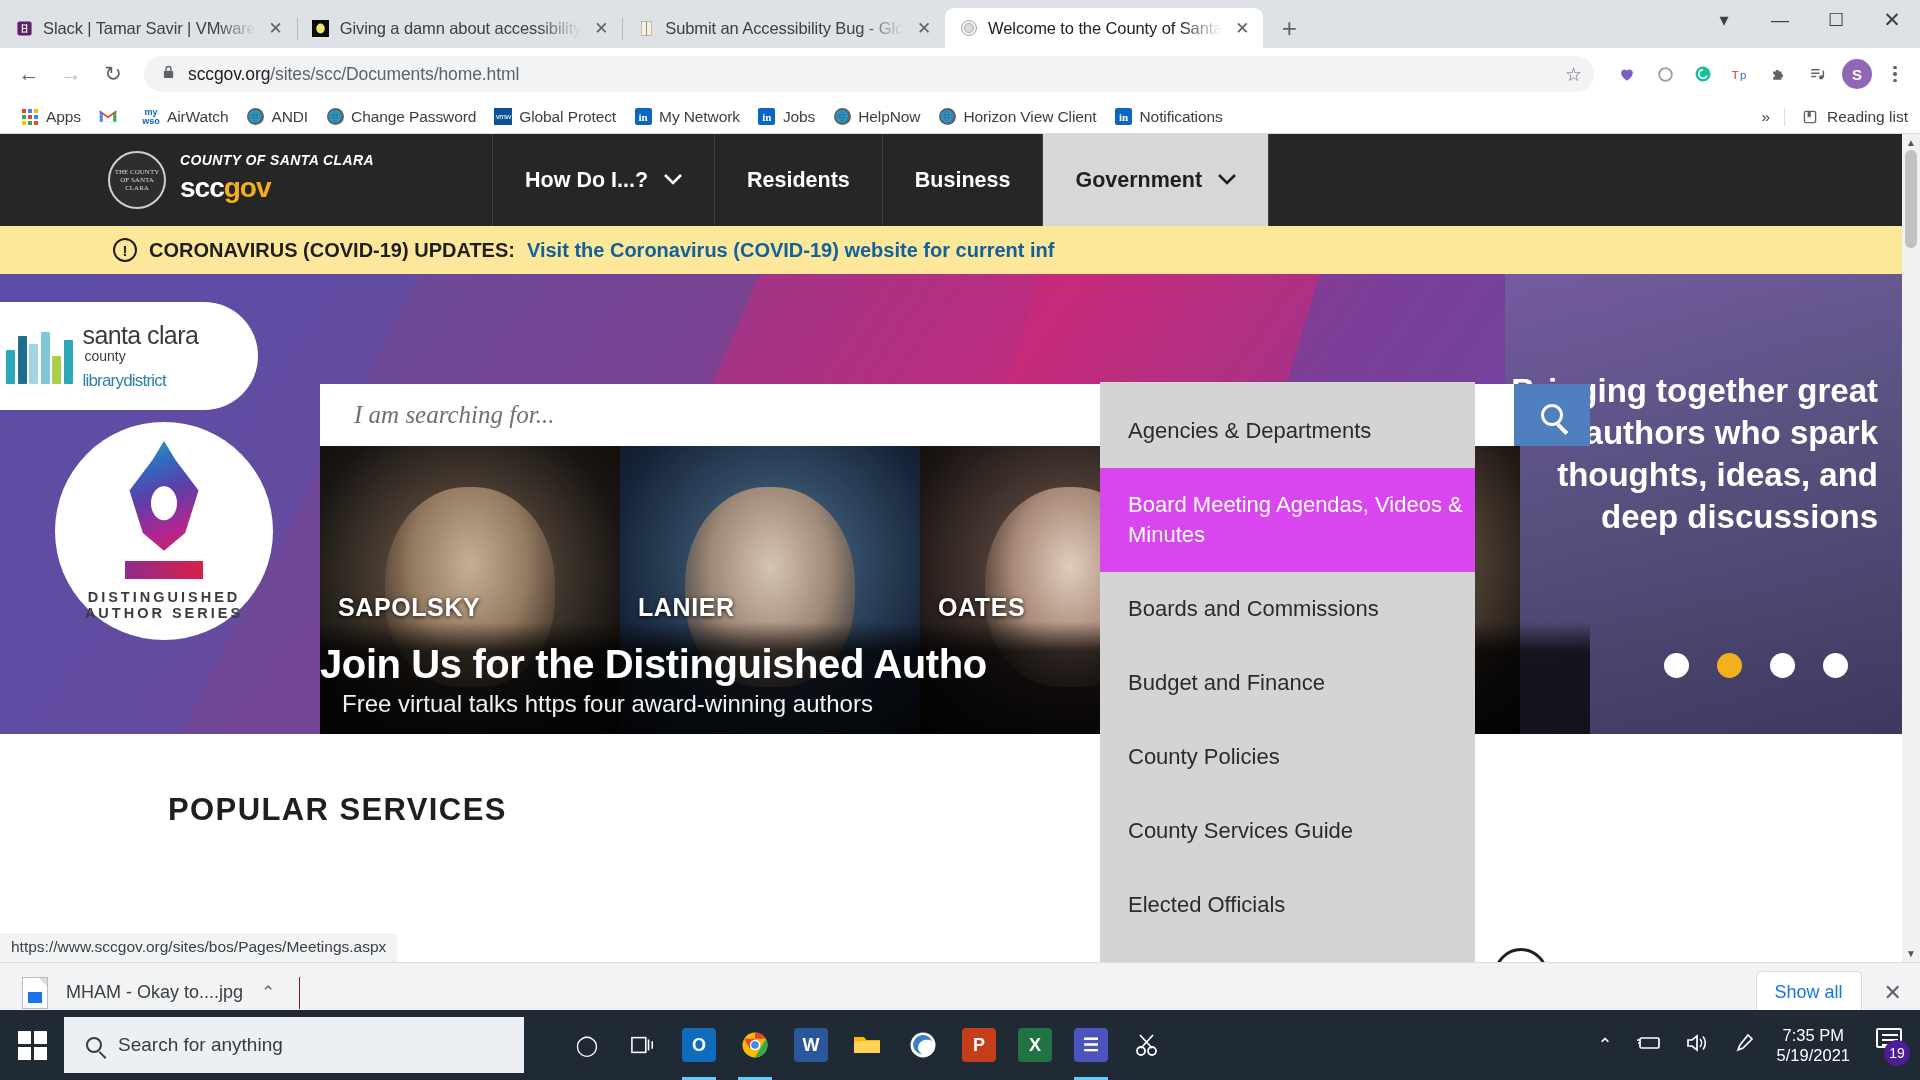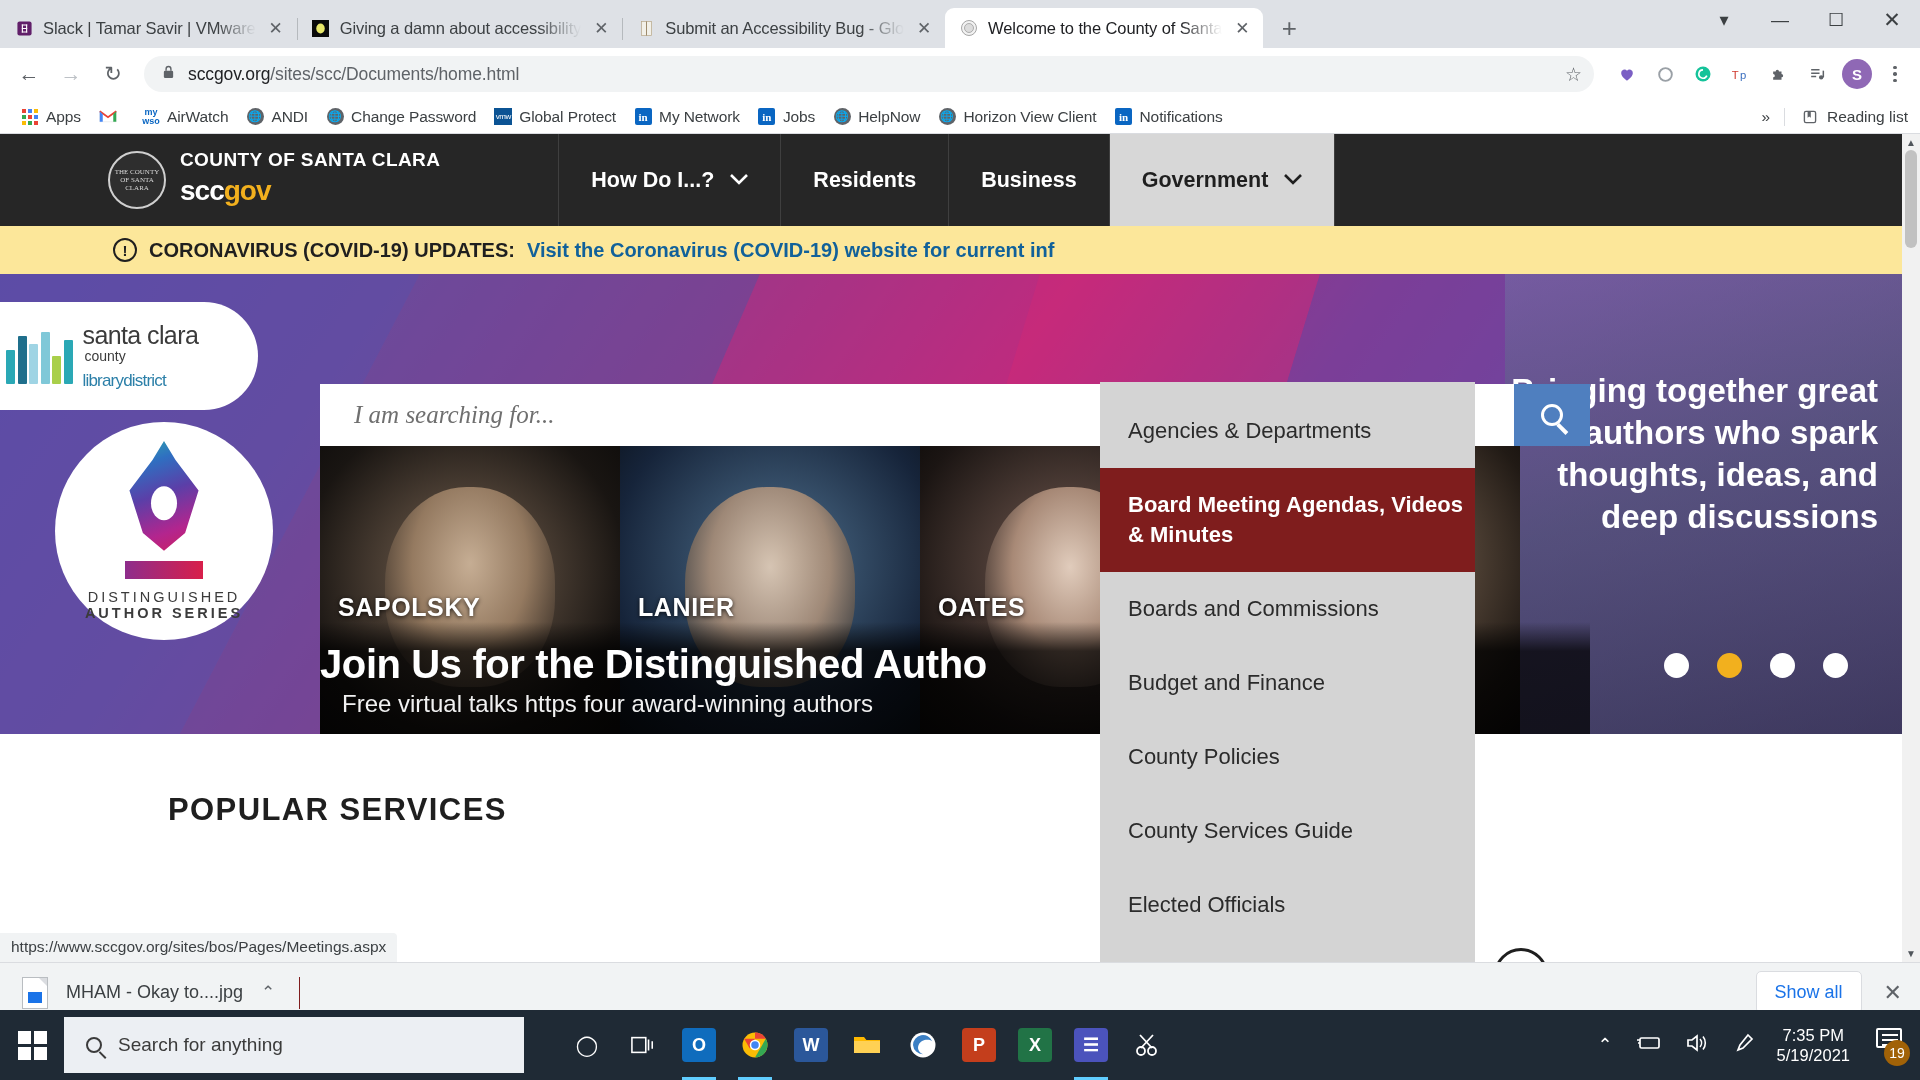--- a/index.html
+++ b/index.html
@@ -191,21 +191,21 @@
   .logo-wrap { display: flex; align-items: center; gap: 14px; padding-left: 108px; }
   .seal {
     width: 58px; height: 58px; border-radius: 50%;
     border: 2px solid #cfcfcf;
     display: flex; align-items: center; justify-content: center;
     color: #d8d8d8; font-size: 7px; text-align: center; line-height: 8px;
     background: #2e2e2e;
     font-family: "Liberation Serif", serif;
     overflow: hidden;
   }
-  .wordmark .line1 { color: #fff; font-size: 19px; font-weight: bold; letter-spacing: 0.4px; }
+  .wordmark .line1 { color: #fff; font-size: 14px; font-weight: bold; letter-spacing: 0.4px; font-style: italic; }
   .wordmark .line2 { font-size: 28px; font-weight: bold; line-height: 40px; letter-spacing: -1px; }
   .wordmark .line2 .scc { color: #fff; }
   .wordmark .line2 .gov { color: #f2b01e; }
 
   .mainnav { display: flex; align-items: stretch; height: 92px; margin-left: 118px; }
   .navitem {
     display: flex; align-items: center; gap: 16px;
     padding: 0 32px;
     color: #ffffff;
     font-size: 21.5px;
@@ -278,21 +278,21 @@
     background: linear-gradient(160deg,#2fb2a8 0%,#2f6fc1 22%,#5b3fa8 45%,#b3258e 72%,#d81f4a 100%);
     clip-path: polygon(50% 0%, 62% 16%, 86% 42%, 72% 78%, 50% 93%, 28% 78%, 14% 42%, 38% 16%);
     position: relative;
   }
   .pen-nib::after {
     content: ""; position: absolute; left: 50%; top: 44%;
     width: 26px; height: 34px; background: #fff; border-radius: 50%;
     transform: translate(-50%,-20%);
   }
   .das-base { width: 78px; height: 18px; background: linear-gradient(90deg,#8e2d8c,#d81f4a); margin-top: 2px; }
-  .das-t1 { font-size: 14.5px; letter-spacing: 3px; font-weight: normal; color: #3b3b3b; margin-top: 10px; }
+  .das-t1 { font-size: 14.5px; letter-spacing: 3px; font-weight: bold; color: #3b3b3b; margin-top: 10px; }
   .das-t2 { font-size: 14.5px; letter-spacing: 3px; font-weight: bold; color: #3b3b3b; }
   .hero-arrow-right {
     position: absolute; right: 62px; top: 455px;
     font-size: 72px; color: #ffffff; z-index: 8; font-weight: 300;
     line-height: 1;
   }
 
   .searchbar {
     position: absolute; left: 320px; top: 110px;
     width: 1270px; height: 62px;
@@ -398,21 +398,21 @@
     background: #d4d4d4;
     z-index: 40;
     padding: 12px 0 34px 0;
   }
   .dd-item {
     padding: 22px 0 22px 28px;
     font-size: 22px;
     color: #2b2b2b;
     line-height: 30px;
   }
-  .dd-item.sel { background: #7f1d1d; color: #ffffff; font-weight: bold; }
+  .dd-item.sel { background: #d946ef; color: #ffffff; font-weight: normal; }
 
   
   .pg-scroll {
     position: absolute; right: 0; top: 0; bottom: 0; width: 18px;
     background: #f1f1f1; z-index: 60;
     display: flex; flex-direction: column; justify-content: space-between;
     align-items: center;
   }
   .pg-scroll .arrow { font-size: 10px; color: #50555b; padding: 3px 0; }
   .pg-thumb { position: absolute; top: 16px; left: 3px; width: 12px; height: 98px; background: #c1c1c1; border-radius: 6px;}
@@ -489,21 +489,21 @@
   .tbi.open::after { content:""; position:absolute; bottom:0; left:8px; right:8px; height:3px; background:#60cdff;}
   .tray { margin-left: auto; display: flex; align-items: center; gap: 22px; padding-right: 14px; color: #fff; font-size: 18px;}
   .clock { text-align: center; font-size: 16.5px; line-height: 20px; }
   .notif-badge {
     position: relative; width: 34px; height: 34px;
     display: flex; align-items: flex-start; justify-content: center;
   }
   .notif-count {
     position: absolute; right: -4px; bottom: -4px;
     width: 26px; height: 26px; border-radius: 50%;
-    background: #a16207; color: #fff;
+    background: #4c1d95; color: #fff;
     font-size: 14px; display:flex; align-items:center; justify-content:center;
   }
   .speech { width: 26px; height: 20px; border: 2px solid #fff; border-radius: 2px; position: relative;}
   .speech i { position:absolute; left:4px; height:2px; background:#fff; display:block;}
 </style>
 </head>
 <body>
 
 <div class="browser">
 

